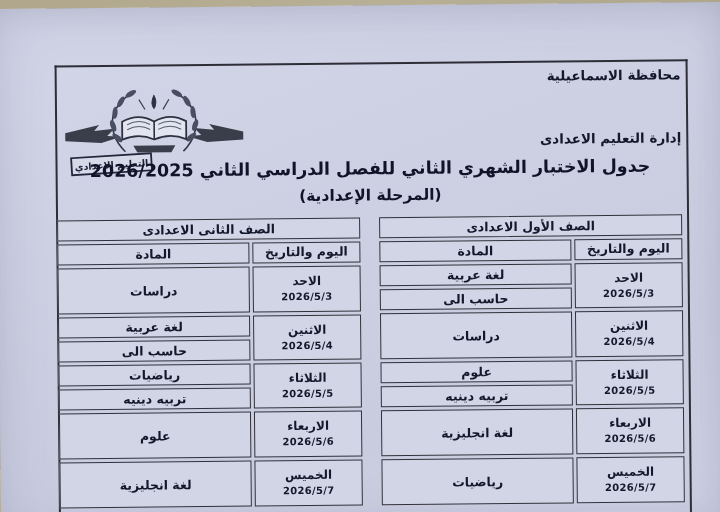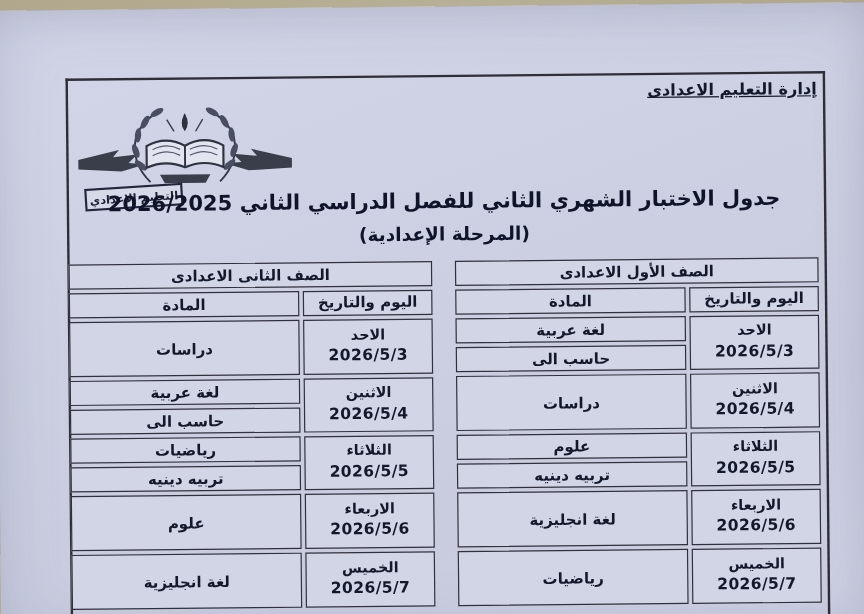--- a/index.html
+++ b/index.html
@@ -15,21 +15,21 @@
     box-shadow:inset 0 0 60px rgba(70,75,110,.18), inset -14px 0 30px rgba(60,60,80,.10);
   }
   .frame{
     position:absolute;left:58px;top:57px;width:629px;height:478px;
     border:2px solid #2e2e38;border-bottom:none;
   }
   .letterhead{
     position:absolute;right:56px;top:61px;text-align:right;direction:rtl;
     color:#14182b;font-weight:bold;font-size:13.5px;line-height:22.5px;white-space:nowrap;
   }
-  .letterhead .u{text-decoration:underline;}
+  .letterhead .u{margin-top:40px;}
   .doc-title{
     position:absolute;left:58px;top:150px;width:629px;text-align:center;direction:rtl;
     color:#10142a;font-weight:bold;
   }
   .doc-title .t1{font-size:17.5px;line-height:26px;}
   .doc-title .t2{font-size:15.5px;line-height:24px;margin-top:2px;}
   .logo{position:absolute;left:62px;top:72px;}
   table.sched{
     position:absolute;top:209px;width:309px;
     border-collapse:separate;border-spacing:3px;direction:rtl;
@@ -37,33 +37,34 @@
   }
   table.t-right{left:378px;}
   table.t-left{left:56px;}
   table.sched td{
     border:1.6px solid #31313c;background:#d2d5e6;text-align:center;
     vertical-align:middle;font-weight:bold;padding:0 3px;
   }
   td.grade-head{height:19px;background:#c6c9d6;font-size:12.5px;}
   tr.hrow td{height:19px;font-size:12.5px;}
   td.daycell{width:100px;font-size:12px;line-height:1.45;}
-  td.daycell .date{font-size:13px;letter-spacing:.3px;}
+  td.daycell .date{font-size:10px;letter-spacing:.3px;}
   td.subj{font-size:12.5px;}
   tr.subrow td{height:19px;}
   td.single{height:44px;}
 </style>
 </head>
 <body>
 
 <div class="paper">
 
   <div class="frame"></div>
 
   <div class="letterhead">
+    <div>محافظة الاسماعيلية</div>
     <div class="u">إدارة التعليم الاعدادى</div>
   </div>
 
   <svg class="logo" width="190" height="98" viewBox="0 0 190 98">
 
     <g>
       <path d="M6 53 L40 45 L35 51 L55 49 L48 56 L62 57 L42 63 L6 61 Z" fill="#3a3d4a"></path>
       <path d="M184 53 L150 45 L155 51 L135 49 L142 56 L128 57 L148 63 L184 61 Z" fill="#3a3d4a"></path>
     </g>
 

